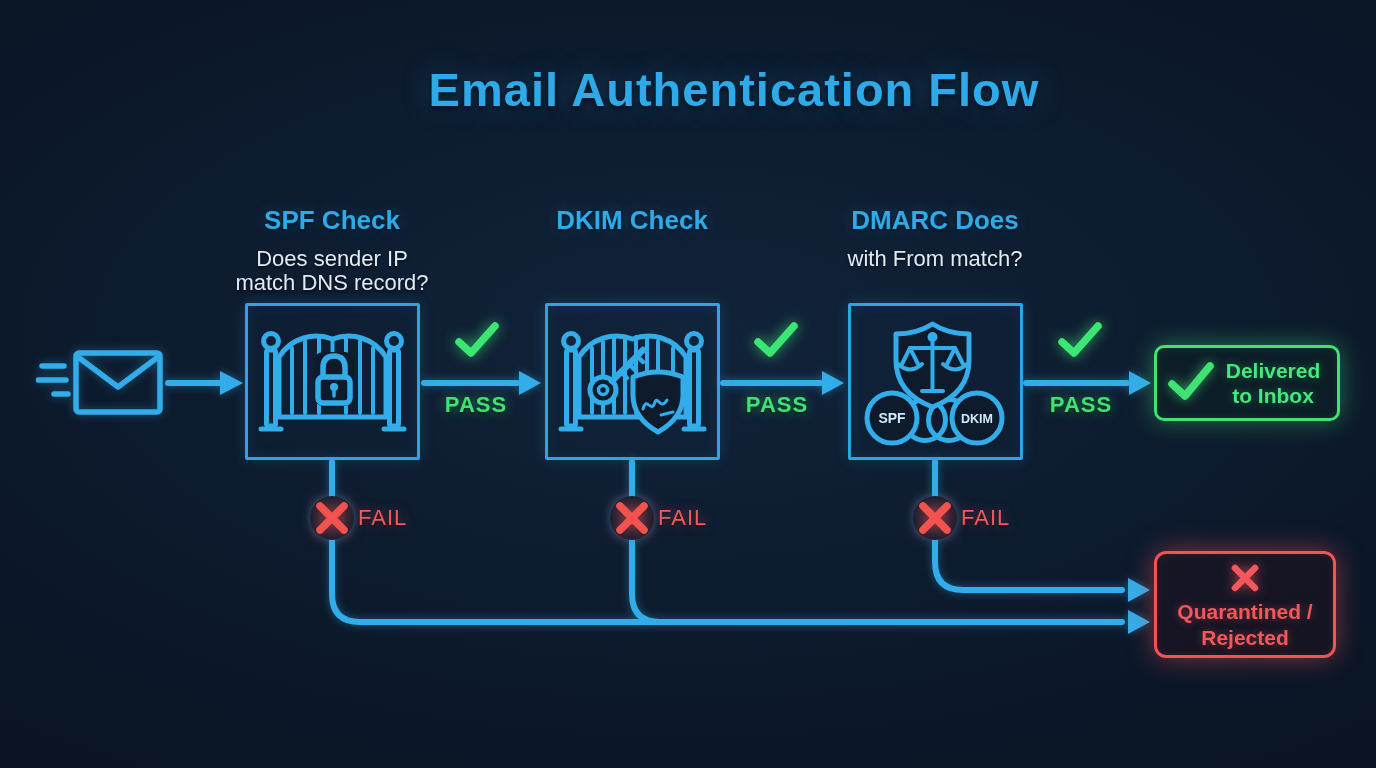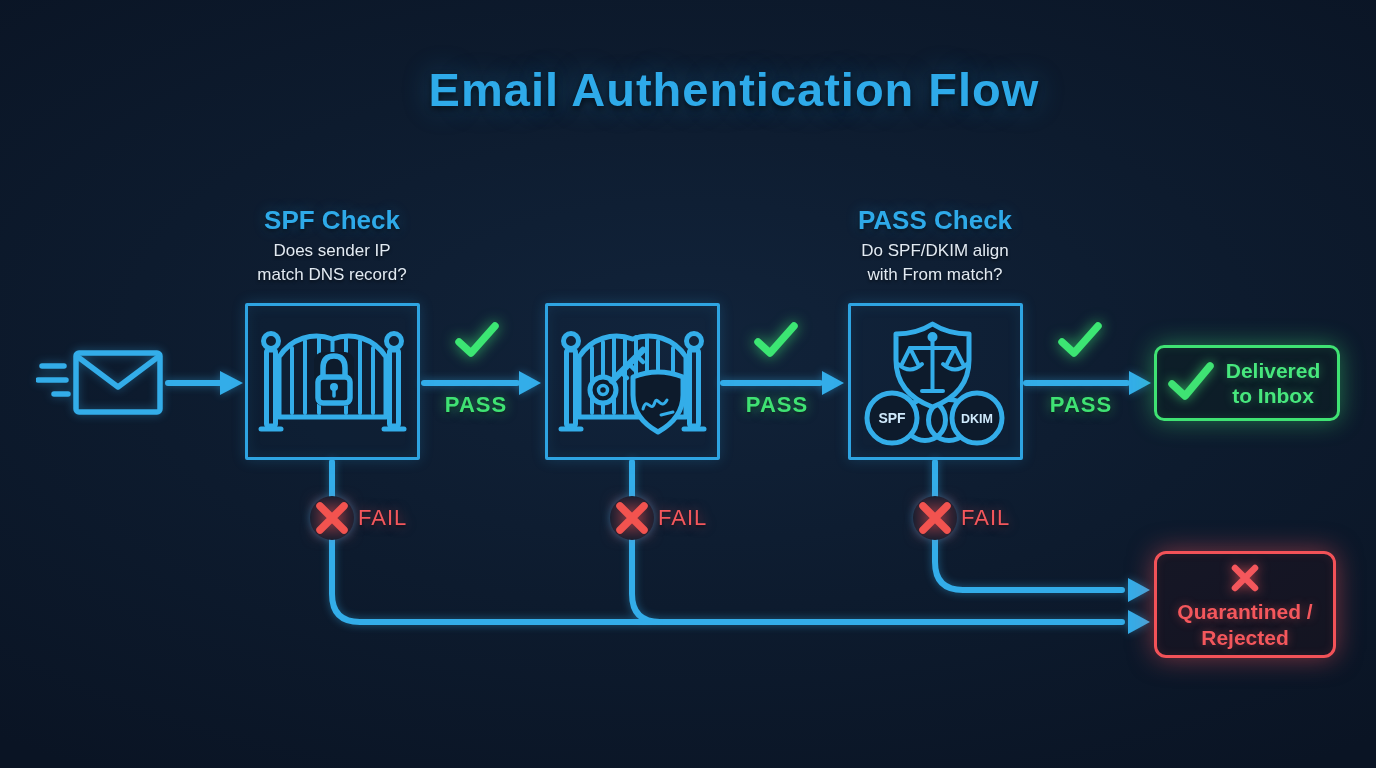--- a/index.html
+++ b/index.html
@@ -11,24 +11,24 @@
   .title {
     position:absolute; top:62px; left:0; width:100%; text-align:center;
     font-size:47px; font-weight:bold; color:#2eaae9; letter-spacing:1px;
     text-shadow:0 3px 6px rgba(0,0,0,.6), 0 0 28px rgba(46,170,233,.35);
     margin-left:46px;
   }
   .connectors { position:absolute; left:0; top:0; z-index:1;
     filter: drop-shadow(0 0 4px rgba(51,173,233,.45)); }
   .stage { position:absolute; top:205px; width:240px; text-align:center; z-index:2; }
   .stage-title {
-    font-size:26px; font-weight:bold; color:#2eaae9; margin:0 0 3px 0;
+    font-size:26px; font-weight:bold; color:#2eaae9; margin:0 0 11px 0;
     text-shadow:0 2px 4px rgba(0,0,0,.5), 0 0 14px rgba(46,170,233,.3);
   }
-  .stage-question { font-size:17px; line-height:24px; color:#e2eaf2;
+  .stage-question { font-size:22px; line-height:24px; color:#e2eaf2;
     text-shadow:0 2px 3px rgba(0,0,0,.5); }
   .q-line { display:block; }
   .stage-box {
     position:absolute; top:303px; width:175px; height:157px; box-sizing:border-box;
     border:3px solid #2ea4e2; border-radius:2px; z-index:2;
     background:rgba(22,48,78,.10);
     box-shadow:0 0 14px rgba(46,164,226,.22), inset 0 0 14px rgba(46,164,226,.10);
   }
   .stage-box svg { position:absolute; left:-3px; top:-3px; }
   .envelope { position:absolute; left:36px; top:349px; z-index:2;
@@ -147,20 +147,21 @@
           <path d="M78 74 V65 Q78 53 89 53 Q100 53 100 65 V74"></path>
           <rect x="73" y="74" width="32" height="26" rx="5" fill="#0d1b2c"></rect>
         </g>
         <circle cx="89" cy="84" r="4" fill="#33ade9" stroke="none"></circle>
         <path d="M89 87 V93" stroke-width="3.5"></path>
       </g>
     </svg>
   </div>
 
   <div class="stage" style="left:512px">
+    <div class="stage-title">DKIM Check</div>
   </div>
   <div class="stage-box" style="left:545px">
     <svg width="175" height="157" viewBox="0 0 175 157">
       <g stroke="#33ade9" fill="none" stroke-linecap="round" stroke-linejoin="round">
         <path d="M34 114 V54 C46 35 68 29 87.5 36 C107 29 129 35 141 54 V114 Z" stroke-width="5"></path>
         <g stroke-width="4">
           <path d="M47 45 V110"></path>
             <path d="M58 39 V110"></path>
             <path d="M69 35 V110"></path>
           <path d="M80 34 V110"></path>
@@ -188,23 +189,22 @@
         <g>
           <path d="M88 74 Q113 64 138 74 V92 Q138 115 113 129 Q88 115 88 92 Z" fill="#0d1b2c" stroke-width="5"></path>
           <path d="M98 106 C102 92 106 112 110 99 C112 92 116 108 122 97" stroke-width="3"></path>
           <path d="M116 112 L128 109" stroke-width="3"></path>
         </g>
       </g>
     </svg>
   </div>
 
   <div class="stage" style="left:815px">
-    <div class="stage-title">PASS Check</div>
+    <div class="stage-title">DMARC Does</div>
     <div class="stage-question">
-      <span class="q-line">Do SPF/DKIM align</span>
       <span class="q-line">with From match?</span>
     </div>
   </div>
   <div class="stage-box" style="left:848px">
     <svg width="175" height="157" viewBox="0 0 175 157">
       <g stroke="#33ade9" fill="none" stroke-linecap="round" stroke-linejoin="round">
         <circle cx="77" cy="117" r="20.5" fill="#0d1b2c" stroke="none"></circle>
         <circle cx="101" cy="117" r="20.5" fill="#0d1b2c" stroke="none"></circle>
         <circle cx="77" cy="117" r="20.5" stroke-width="5"></circle>
         <circle cx="101" cy="117" r="20.5" stroke-width="5"></circle>

